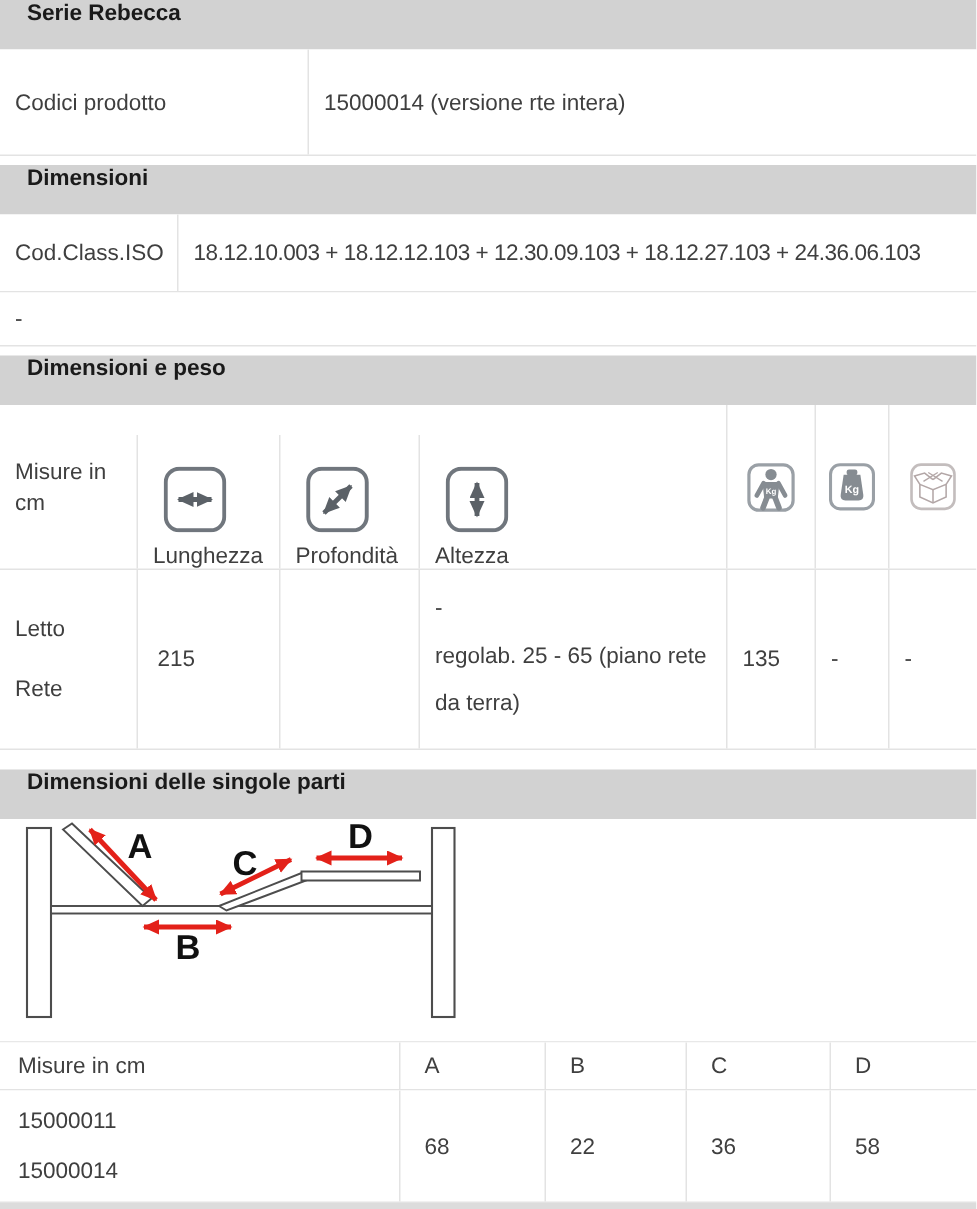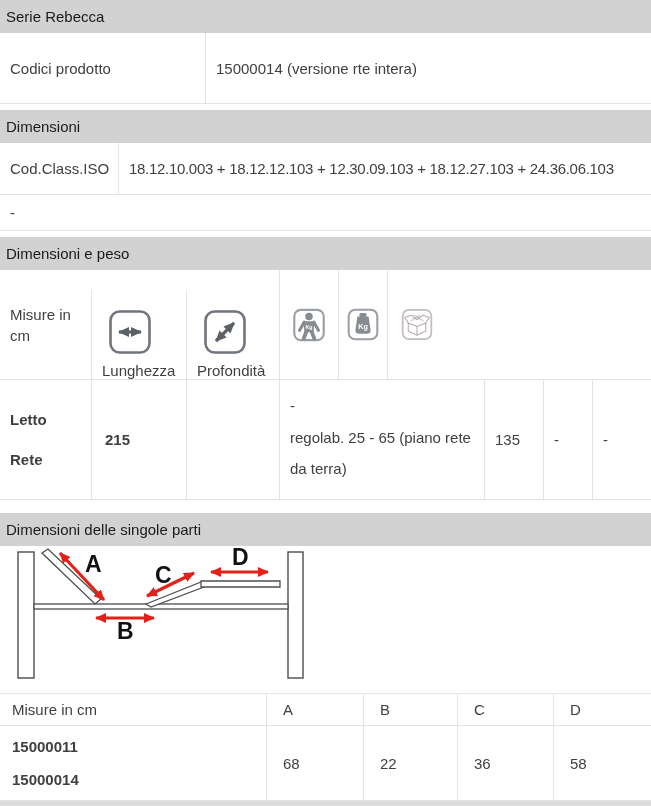--- a/index.html
+++ b/index.html
@@ -2,22 +2,22 @@
 <html><head>
 <meta charset="utf-8">
 <style>
   html,body{margin:0;padding:0;}
   body{
     width:651px;height:806px;overflow:hidden;background:#fff;
     font-family:"Liberation Sans","DejaVu Sans",sans-serif;
     font-size:15px;color:#3f3f3f;
   }
   .bar{
-    height:33px;background:#d2d2d2;display:flex;align-items:center;
-    padding:0 6px;font-weight:normal;color:#1a1a1a;box-sizing:border-box;
+    height:33px;background:#d2d2d2;display:flex;align-items:flex-start;
+    padding:0 18px;font-weight:bold;color:#1a1a1a;box-sizing:border-box;
   }
   .gap4{height:4px}.gap6{height:6px}.gap13{height:13px}
   .row{display:flex;border-bottom:1px solid #e3e3e3;box-sizing:border-box;background:#fff;}
   .cell{box-sizing:border-box;padding-left:10px;display:flex;flex-direction:column;justify-content:center;}
   .cell + .cell{border-left:1px solid #e3e3e3;}
   
   .t1-row{height:71px}
   .t1-c1{width:205px}
   .t1-c2{width:446px;line-height:33px}
   
@@ -28,25 +28,25 @@
   
   .t3-head{height:110px}
   .t3-data{height:120px}
   .t3-c1{width:91px;line-height:21px}
   .t3-c2{width:95px}
   .t3-c3{width:93px}
   .t3-c4{width:205px}
   .t3-c5{width:59px}
   .t3-c6{width:49px}
   .t3-c7{width:59px}
-  .icon-cell{justify-content:space-between;padding-top:20px;margin-top:20px;}
+  .icon-cell{justify-content:flex-end;padding-top:20px;margin-top:20px;}
   .dim-box{margin-left:7px;}
   .dim-label{margin-top:7px;}
   .center-cell{align-items:center;justify-content:center;padding-left:0;}
-  .two-line{line-height:40px;font-weight:bold;}
+  .two-line{line-height:40px;}
   .alt-dash{margin-bottom:6px;line-height:20px;}
   .alt-text{line-height:31px;}
   
   .diagram{height:140px;background:#fff;}
   
   .t4{border-top:1px solid #e8e8e8;}
   .t4-head{height:32px}
   .t4-data{height:75px}
   .t4-c1{width:266px;padding-left:12px}
   .t4-c2{width:97px;padding-left:16px}
@@ -125,20 +125,27 @@
     </svg>
     <span class="dim-label">Lunghezza</span>
   </div>
   <div class="cell t3-c3 icon-cell">
     <svg class="dim-box" width="42" height="44" viewBox="0 0 42 44">
       <rect x="1.5" y="1.5" width="39" height="41" rx="9" fill="none" stroke="#70767d" stroke-width="2.6"></rect>
       <line x1="12" y1="31" x2="30" y2="13" stroke="#5b6167" stroke-width="3.2" marker-start="url(#mg)" marker-end="url(#mg)"></line>
     </svg>
     <span class="dim-label">Profondità</span>
   </div>
+  <div class="cell t3-c4 icon-cell">
+    <svg class="dim-box" width="42" height="44" viewBox="0 0 42 44">
+      <rect x="1.5" y="1.5" width="39" height="41" rx="9" fill="none" stroke="#70767d" stroke-width="2.6"></rect>
+      <line x1="21" y1="11" x2="21" y2="33" stroke="#5b6167" stroke-width="3.2" marker-start="url(#mg)" marker-end="url(#mg)"></line>
+    </svg>
+    <span class="dim-label">Altezza</span>
+  </div>
   <div class="cell t3-c5 center-cell">
     <svg width="34" height="36" viewBox="0 0 40 44">
       <rect x="2" y="3.5" width="36" height="37" rx="8" fill="none" stroke="#9aa0a6" stroke-width="2.6"></rect>
       <circle cx="20" cy="11.5" r="4.6" fill="#868c92"></circle>
       <path d="M13,17.5 L27,17.5 L25.5,31 L14.5,31 Z" fill="#868c92"></path>
       <line x1="14" y1="18.5" x2="8.5" y2="28.5" stroke="#868c92" stroke-width="3.8" stroke-linecap="round"></line>
       <line x1="26" y1="18.5" x2="31.5" y2="28.5" stroke="#868c92" stroke-width="3.8" stroke-linecap="round"></line>
       <line x1="16.8" y1="30" x2="13.5" y2="38.5" stroke="#868c92" stroke-width="4.6" stroke-linecap="round"></line>
       <line x1="23.2" y1="30" x2="26.5" y2="38.5" stroke="#868c92" stroke-width="4.6" stroke-linecap="round"></line>
       <text x="20" y="27" font-size="6.5" font-weight="bold" fill="#ffffff" text-anchor="middle">Kg</text>

